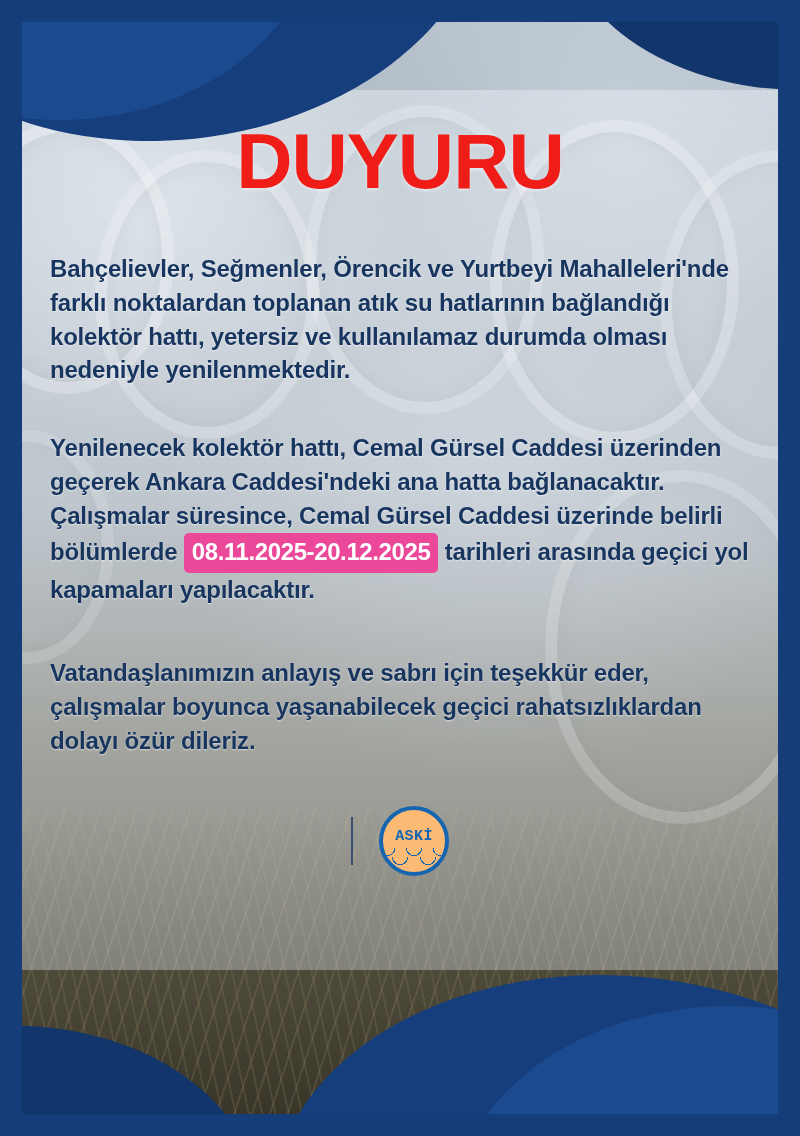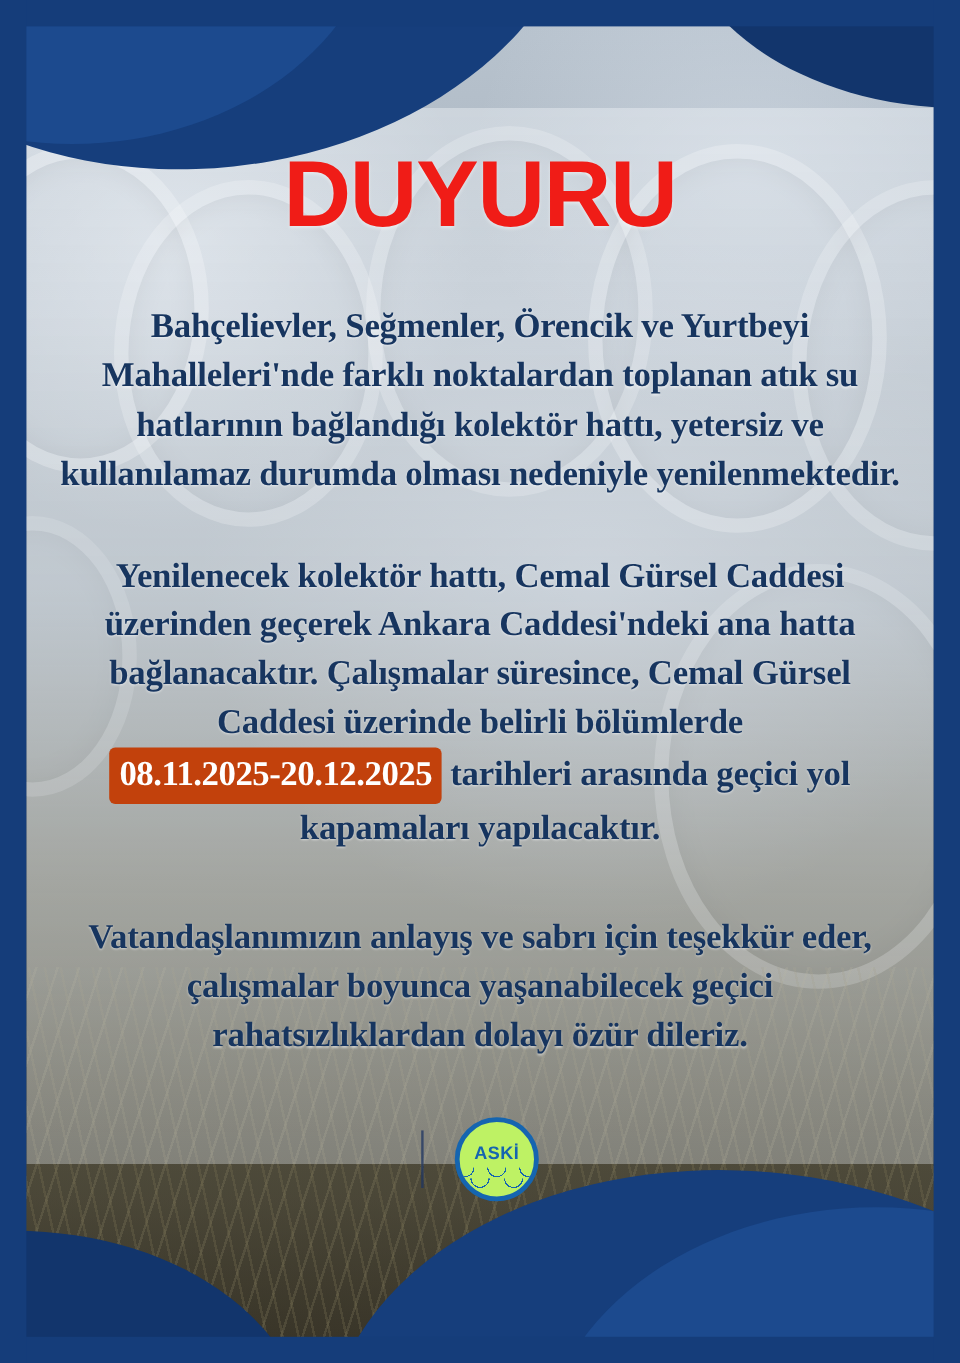--- a/index.html
+++ b/index.html
@@ -140,36 +140,34 @@
     line-height: 1;
     font-weight: 800;
     letter-spacing: -1px;
     color: #f01c17;
     text-align: center;
     text-shadow: 0 2px 3px rgba(255,255,255,.45);
   }
 
   .para {
     width: 100%;
-    text-align: center;
     color: #17355f;
     font-weight: 700;
-    font-size: 29px;
+    font-size: 24px;
     line-height: 1.41;
     letter-spacing: -0.2px;
     text-shadow: 0 1px 2px rgba(255,255,255,.55);
-    font-family: Liberation Serif, serif;
   }
   .p1 { margin-top: 52px; max-width: 700px; }
   .p2 { margin-top: 44px; max-width: 720px; }
   .p3 { margin-top: 50px; max-width: 710px; }
 
   .date-chip {
     display: inline-block;
-    background: #c2410c;
+    background: #ec4899;
     color: #ffffff;
     border-radius: 5px;
     padding: 2px 8px 4px;
     font-weight: 700;
     letter-spacing: -0.4px;
     text-shadow: none;
     white-space: nowrap;
   }
 
   
@@ -244,27 +242,28 @@
   .divider {
     width: 2px;
     height: 48px;
     background: #1d3461;
     opacity: .75;
   }
   .logo-aski {
     width: 62px;
     height: 62px;
     border-radius: 50%;
-    background: #bef264;
+    background: #fdba74;
     border: 4px solid #1565b0;
     display: flex;
     align-items: center;
     justify-content: center;
     position: relative;
     overflow: hidden;
+    font-family: Liberation Mono, monospace;
   }
   .aski-text {
     font-size: 15px;
     font-weight: 700;
     color: #1565b0;
     letter-spacing: .4px;
     margin-bottom: 9px;
   }
   .aski-wave {
     position: absolute;

